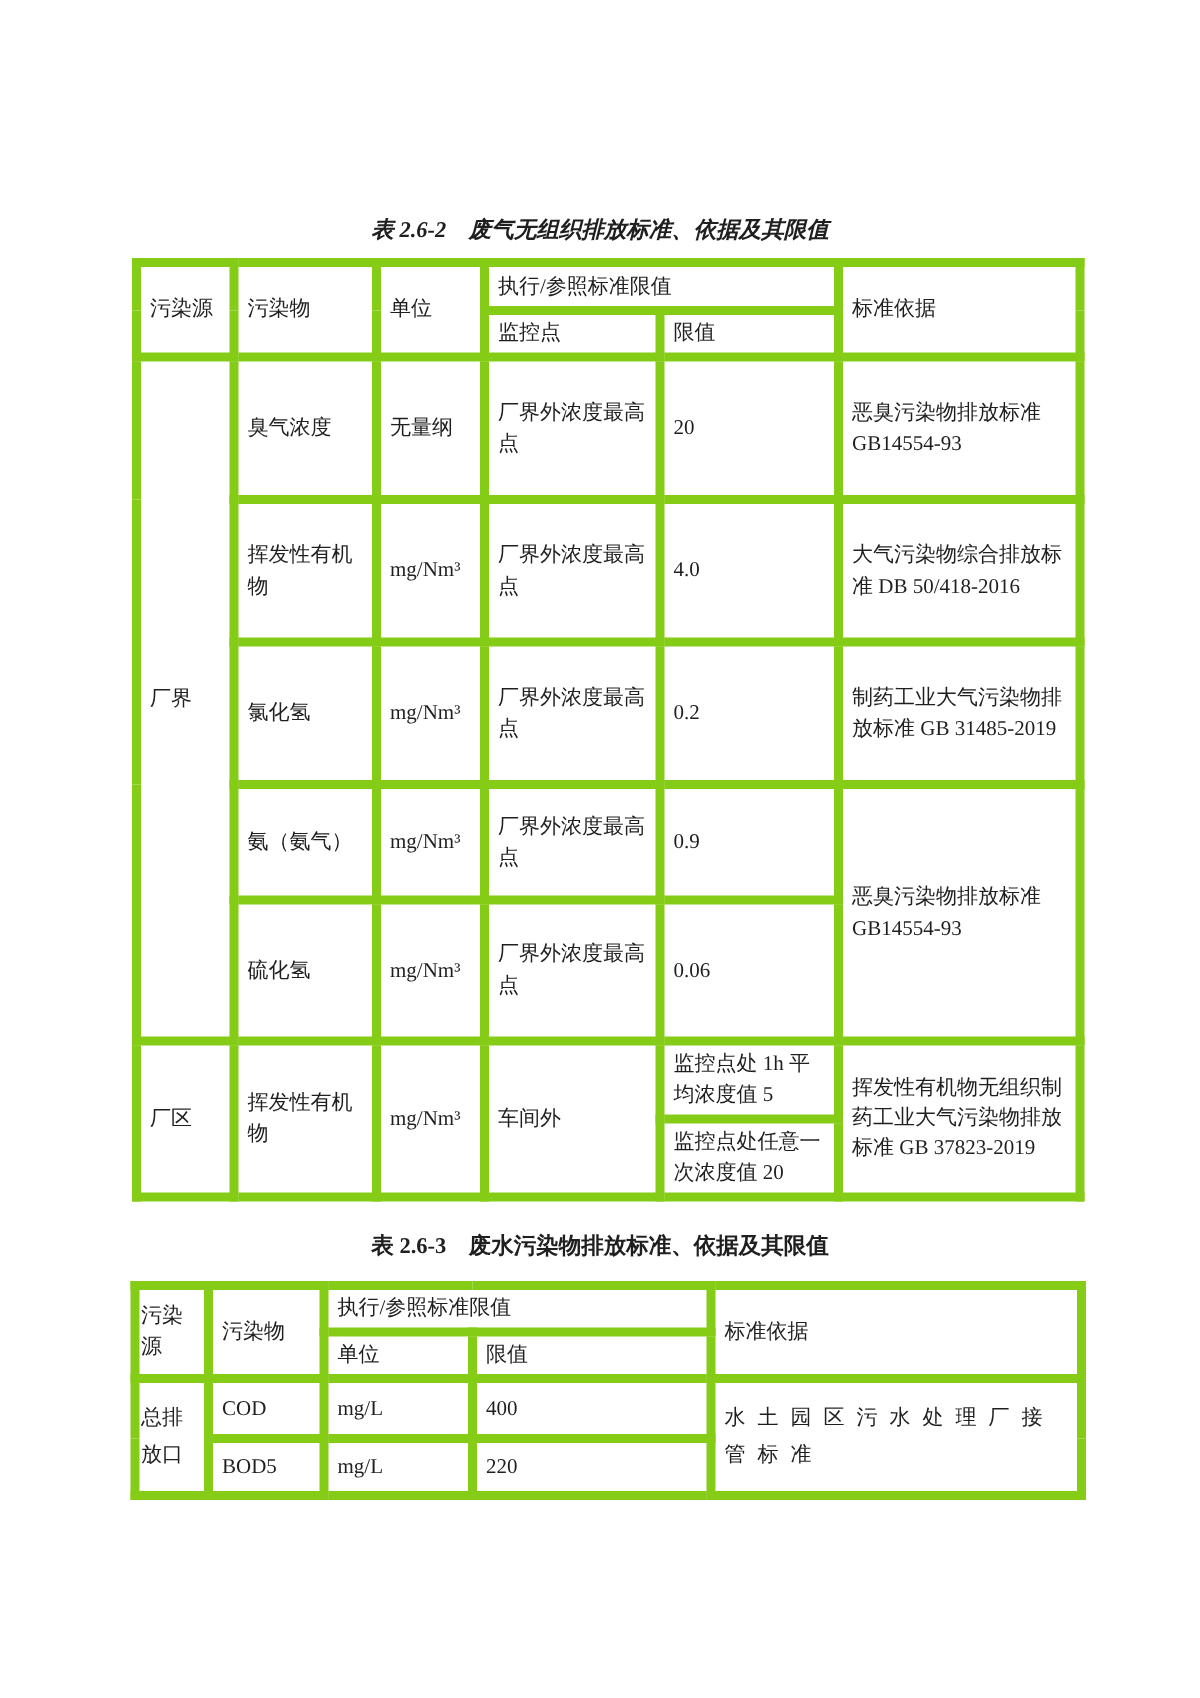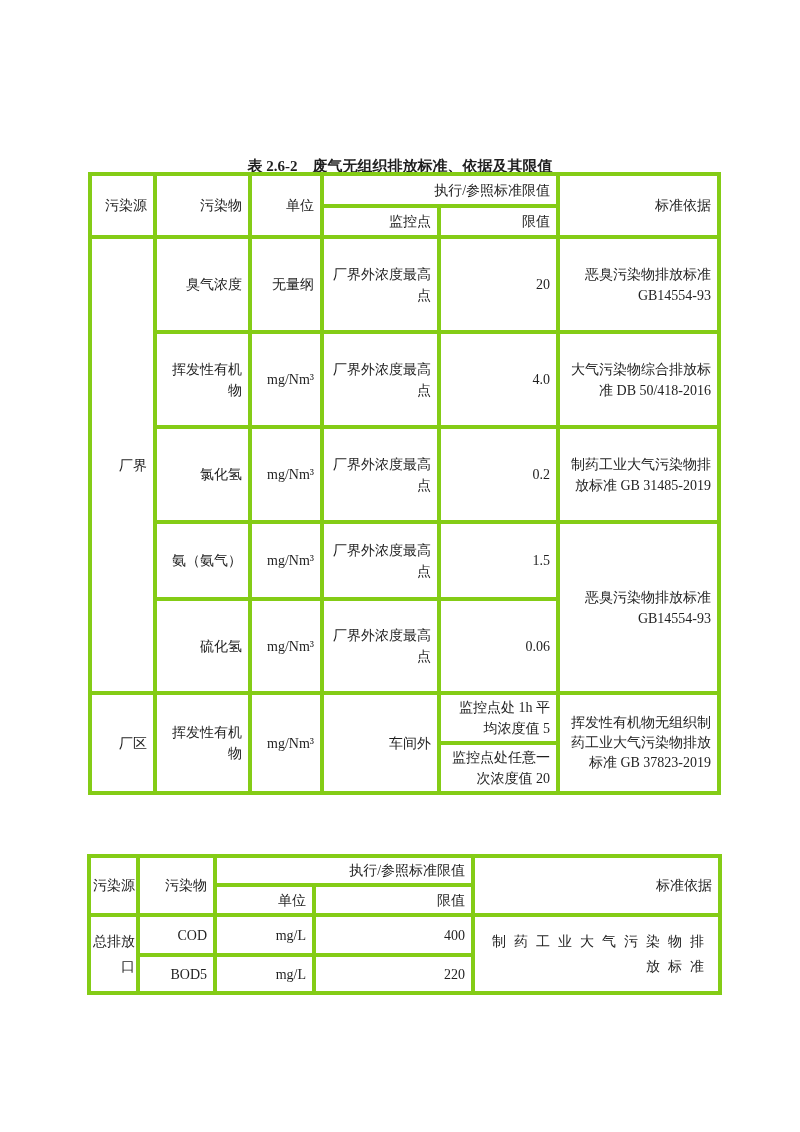--- a/index.html
+++ b/index.html
@@ -12,32 +12,32 @@
     overflow:hidden;
   }
   .doc-title {
     position:absolute; left:0; width:100%;
     text-align:center;
     font-weight:bold;
     font-size:15px;
     line-height:20px;
     white-space:pre;
   }
-  #title-gas   { top:156px; }
+  #title-gas   { top:144px;font-style:italic; }
   #title-water { top:821px; }
   table {
     position:absolute;
     border-collapse:collapse;
     table-layout:fixed;
   }
   #table-gas   { left:88px; top:172px; width:630px; }
   #table-water { left:87px; top:854px; width:631px; }
   td {
-    border:4px solid #84cc16;
-    text-align:right;
+    border:6px solid #84cc16;
+    text-align:left;
     vertical-align:middle;
     font-size:14px;
     line-height:21px;
     padding:2px 6px;
     overflow:hidden;
     word-break:normal;
     margin-top:28px;
   }
   .lh20 { line-height:20px; }          
   .lh39 { line-height:25px; }          
@@ -101,21 +101,21 @@
         <td>mg/Nm³</td>
         <td>厂界外浓度最高点</td>
         <td>0.2</td>
         <td>制药工业大气污染物排放标准 GB 31485-2019</td>
       </tr>
 
       <tr style="height:77px">
         <td>氨（氨气）</td>
         <td>mg/Nm³</td>
         <td>厂界外浓度最高点</td>
-        <td>1.5</td>
+        <td>0.9</td>
         <td rowspan="2">恶臭污染物排放标准GB14554-93</td>
       </tr>
 
       <tr style="height:94px">
         <td>硫化氢</td>
         <td>mg/Nm³</td>
         <td>厂界外浓度最高点</td>
         <td>0.06</td>
       </tr>
 
@@ -126,20 +126,21 @@
         <td rowspan="2">车间外</td>
         <td>监控点处 1h 平均浓度值 5</td>
         <td rowspan="2" class="lh20">挥发性有机物无组织制药工业大气污染物排放标准 GB 37823-2019</td>
       </tr>
       <tr style="height:40px">
         <td>监控点处任意一次浓度值 20</td>
       </tr>
     </tbody>
   </table>
 
+  <div id="title-water" class="doc-title">表 2.6-3　废水污染物排放标准、依据及其限值</div>
 
   <table id="table-water">
     <colgroup>
       <col style="width:49px">
         <col style="width:77px">
         <col style="width:99px">
       <col style="width:159px">
         <col style="width:247px">
     </colgroup>
     <tbody>
@@ -152,21 +153,21 @@
       <tr style="height:30px">
         <td>单位</td>
         <td>限值</td>
       </tr>
 
       <tr style="height:40px">
         <td rowspan="2" class="npad lh39">总排放口</td>
         <td>COD</td>
         <td>mg/L</td>
         <td>400</td>
-        <td rowspan="2" class="lh39 ls8">制药工业大气污染物排放标准</td>
+        <td rowspan="2" class="lh39 ls8">水土园区污水处理厂接管标准</td>
       </tr>
       <tr style="height:38px">
         <td>BOD5</td>
         <td>mg/L</td>
         <td>220</td>
       </tr>
     </tbody>
   </table>
 
 

